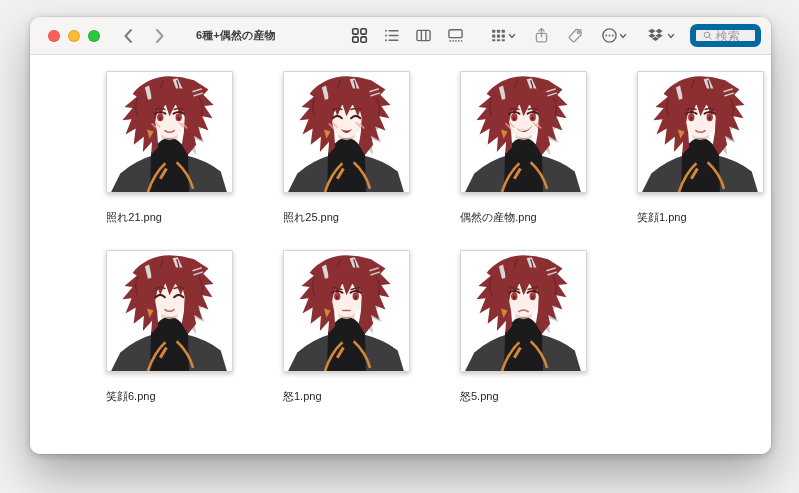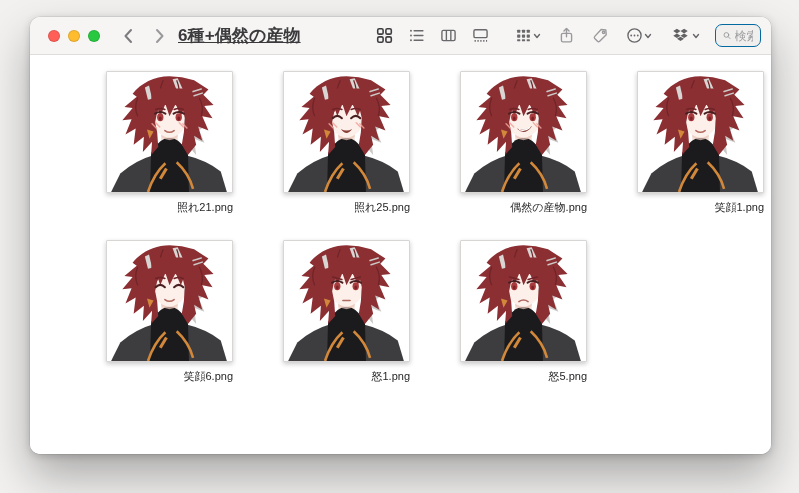--- a/index.html
+++ b/index.html
@@ -17,43 +17,43 @@
   
   .toolbar {
     height:38px; flex:0 0 38px; background:#f6f5f3;
     border-bottom:1px solid #dedddb;
     display:flex; align-items:center; padding:0 10px 0 18px;
   }
   .traffic { display:flex; gap:8px; align-items:center; }
   .light { width:12px; height:12px; border-radius:50%; border:0.5px solid rgba(0,0,0,0.12); cursor:default; }
   .nav { display:flex; gap:16px; margin-left:20px; align-items:center; }
   .nav svg { display:block; }
-  .win-title { margin-left:10px; font-size:17px; font-weight:700; color:#3b3b3d; letter-spacing:0.1px; white-space:nowrap;text-decoration:underline; }
+  .win-title { margin-left:28px; font-size:11px; font-weight:700; color:#3b3b3d; letter-spacing:0.1px; white-space:nowrap; }
   .views { display:flex; gap:9px; margin-left:72px; align-items:center; }
   .tb-btn { display:flex; align-items:center; justify-content:center; padding:3px; border-radius:5px; }
   .actions { display:flex; gap:11px; margin-left:20px; align-items:center; }
   .chev { margin-left:1px; }
   .dropbox-wrap { display:flex; align-items:center; margin-left:14px; gap:2px; }
   .search {
     margin-left:12px; width:178px; height:23px; background:#f0efed;
-    border:1px solid #0369a1; border-radius:7px;
+    border:6px solid #0369a1; border-radius:7px;
     display:flex; align-items:center; padding:0 7px; gap:4px;
   }
   .search input {
     border:none; outline:none; background:transparent; width:100%;
     font-size:12px; color:#3c3c3e; font-family:"Liberation Sans", sans-serif;
   }
   .search input::placeholder { color:#9e9da0; }
   
   .content { flex:1; background:#ffffff; overflow:hidden; }
   .file-grid {
     display:grid; grid-template-columns:repeat(4,127px);
     column-gap:50px; row-gap:26px; padding:16px 0 0 76px;
   }
-  .file-item { width:127px; display:flex; flex-direction:column; align-items:flex-end; cursor:default; }
+  .file-item { width:127px; display:flex; flex-direction:column; align-items:flex-start; cursor:default;gap:10px; }
   .thumb {
     width:127px; height:122px; background:#ffffff;
     border:1px solid #d8d6d4; border-radius:1px;
     box-shadow:0 2px 5px rgba(0,0,0,0.22);
     overflow:hidden;
   }
   .thumb svg { display:block; width:100%; height:100%; }
   .file-label {
     margin-top:8px; font-size:11px; color:#262628; text-align:center;
     max-width:150px; white-space:nowrap; line-height:13px;

